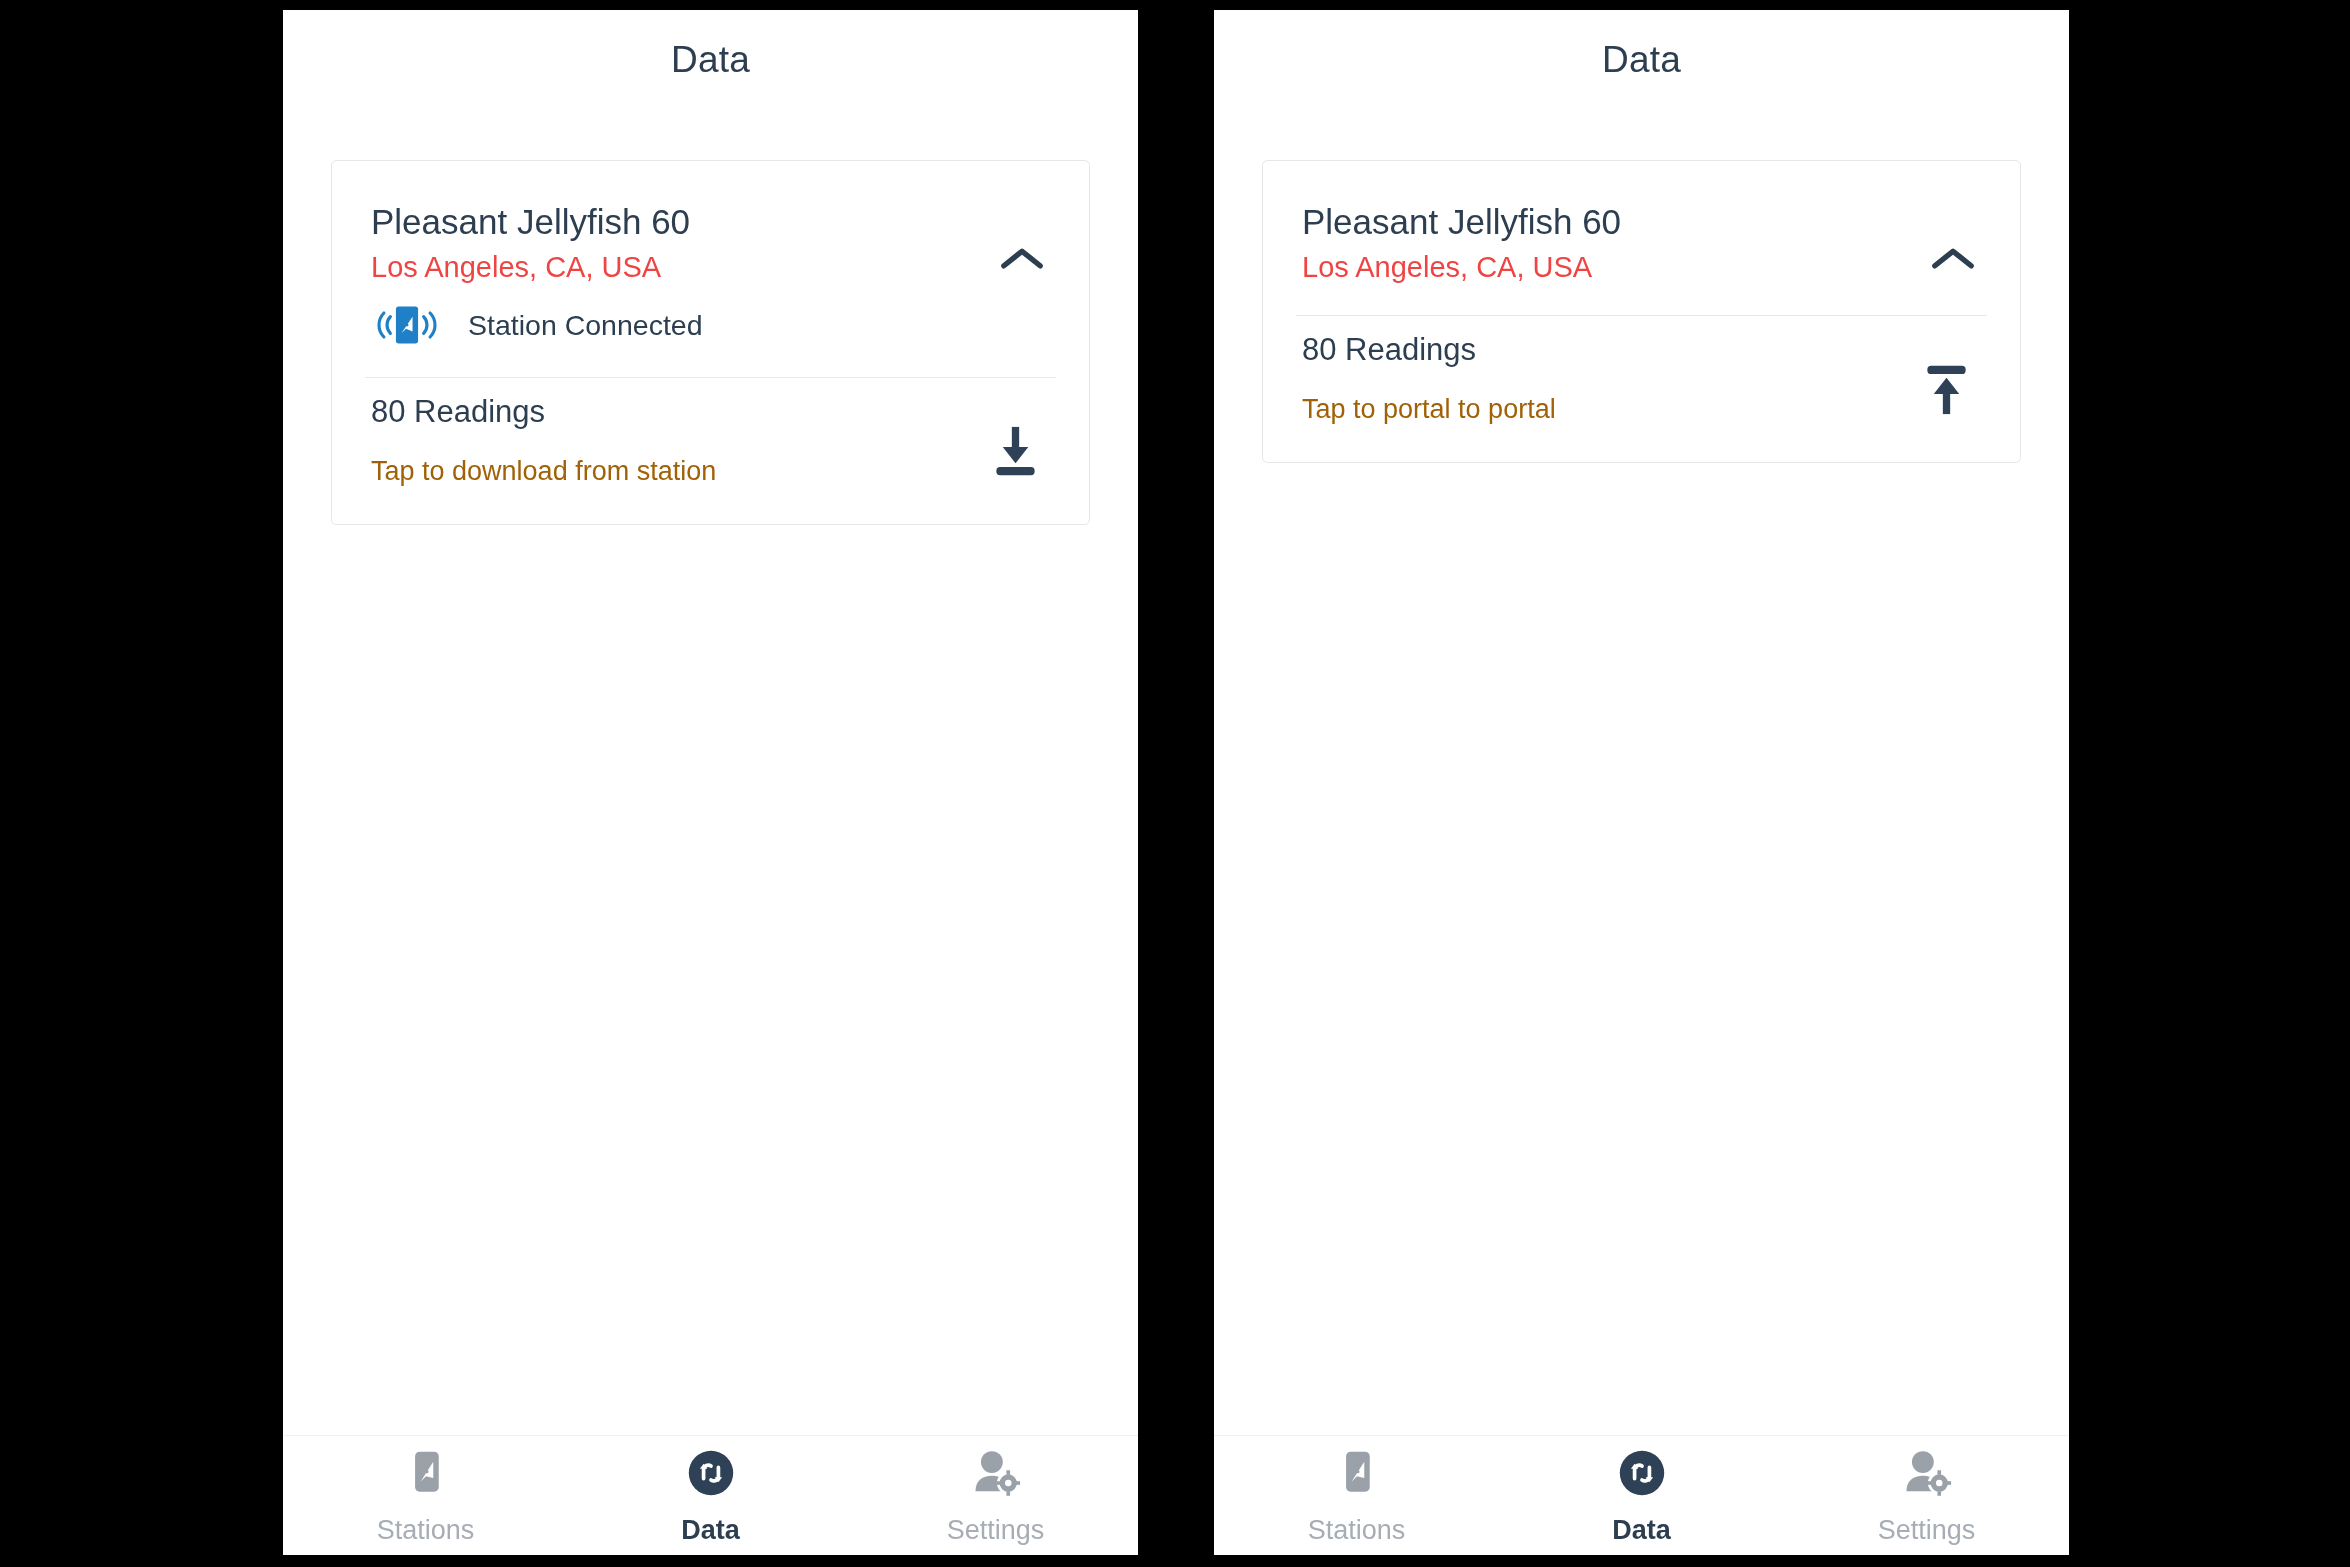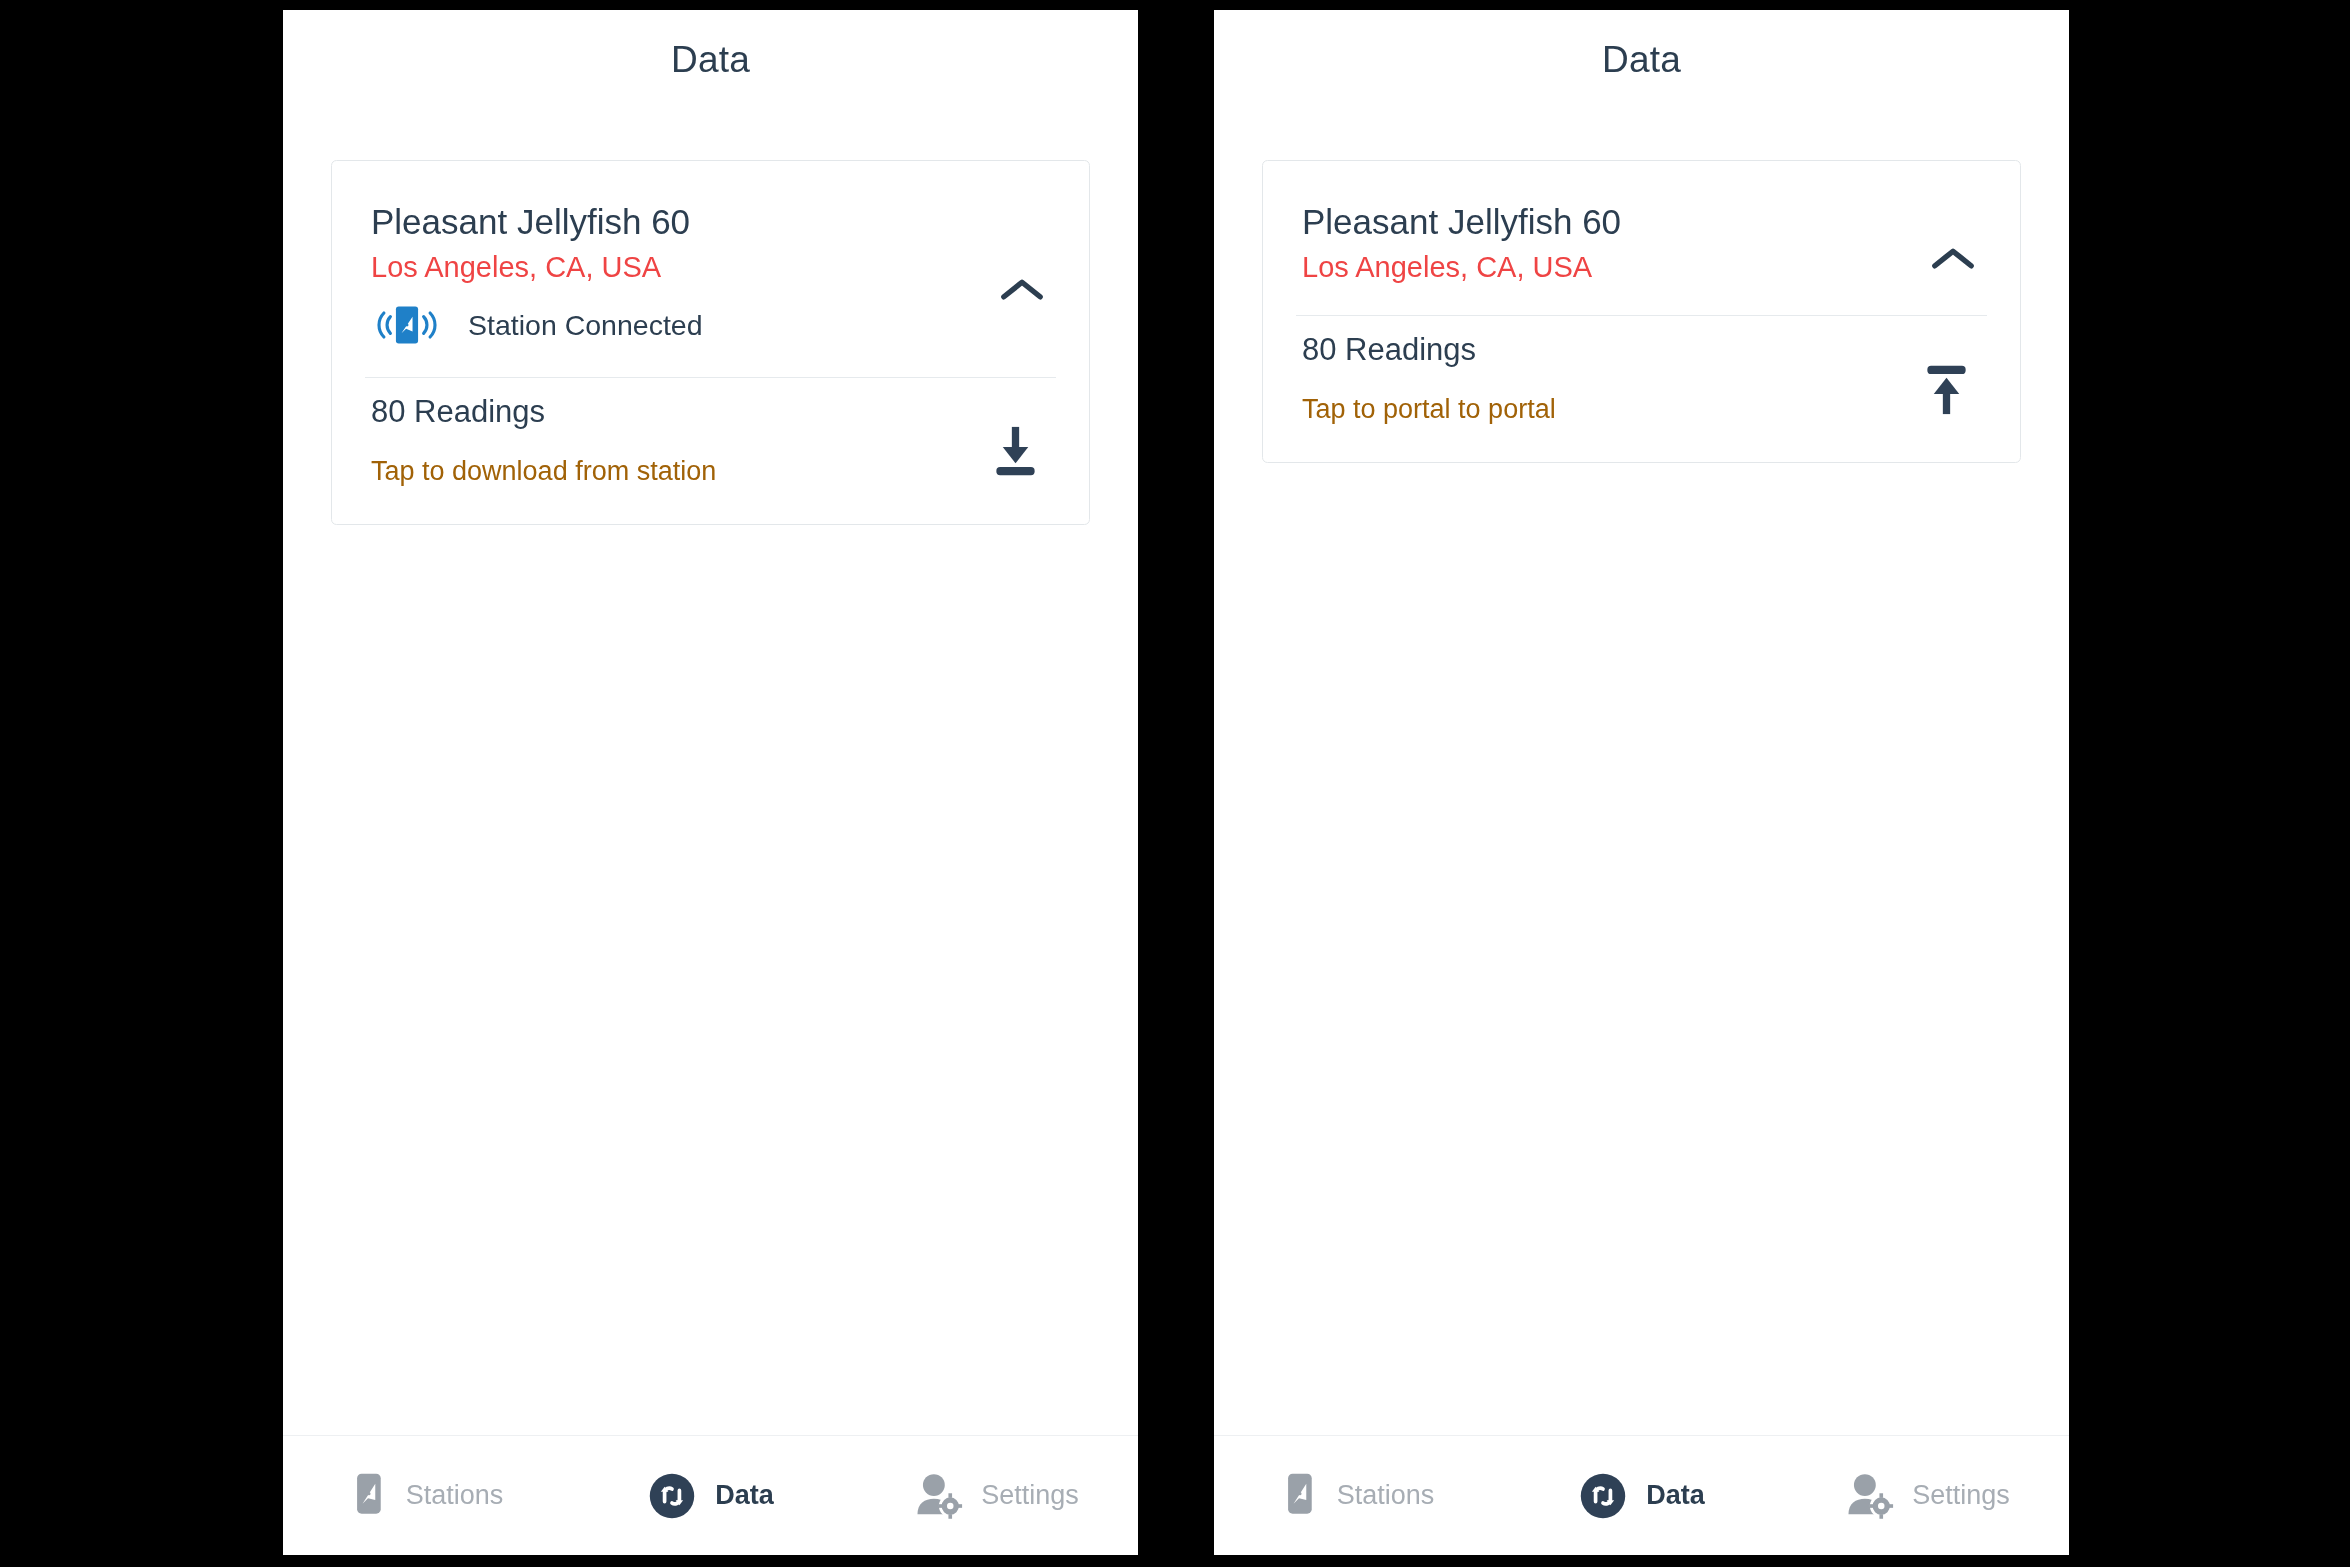--- a/index.html
+++ b/index.html
@@ -52,21 +52,21 @@
 
   .station-card {
     border: 0.9px solid #e3e7ea;
     border-radius: 5.5px;
     background: #ffffff;
     box-sizing: border-box;
   }
 
   .card-head {
     display: flex;
-    align-items: center;
+    align-items: flex-start;
     padding: 40px 35px 27.5px 39px;
     box-sizing: border-box;
   }
   .card-head-text { flex: 1 1 auto; min-width: 0; }
 
   .station-name {
     font-size: 35px;
     color: #2c3e50;
     line-height: 1.18;
     white-space: nowrap;
@@ -158,21 +158,21 @@
     flex: 0 0 119px;
     height: 119px;
     border-top: 0.9px solid #eef0f2;
     display: flex;
     align-items: center;
     background: #ffffff;
   }
   .nav-item {
     flex: 1 1 0;
     display: flex;
-    flex-direction: row;
+    flex-direction: column;
     align-items: center;
     justify-content: center;
     gap: 18px;
   }
   .nav-icon {
     height: 51px;
     display: flex;
     align-items: center;
     justify-content: center;
   }

